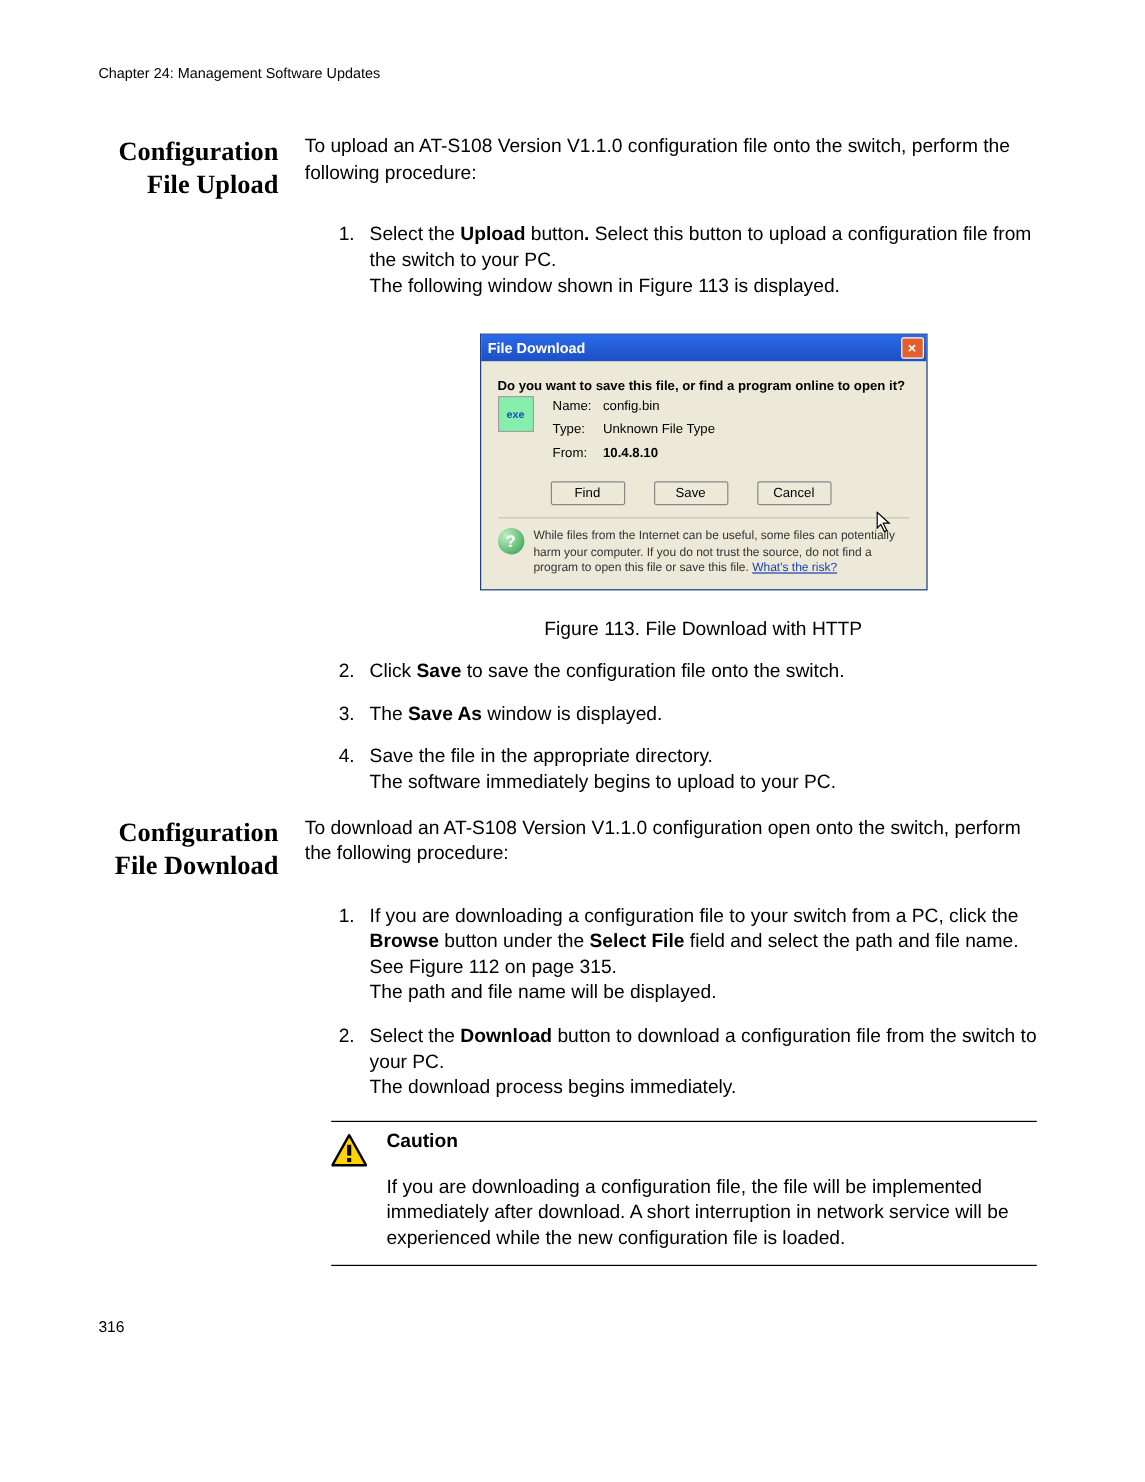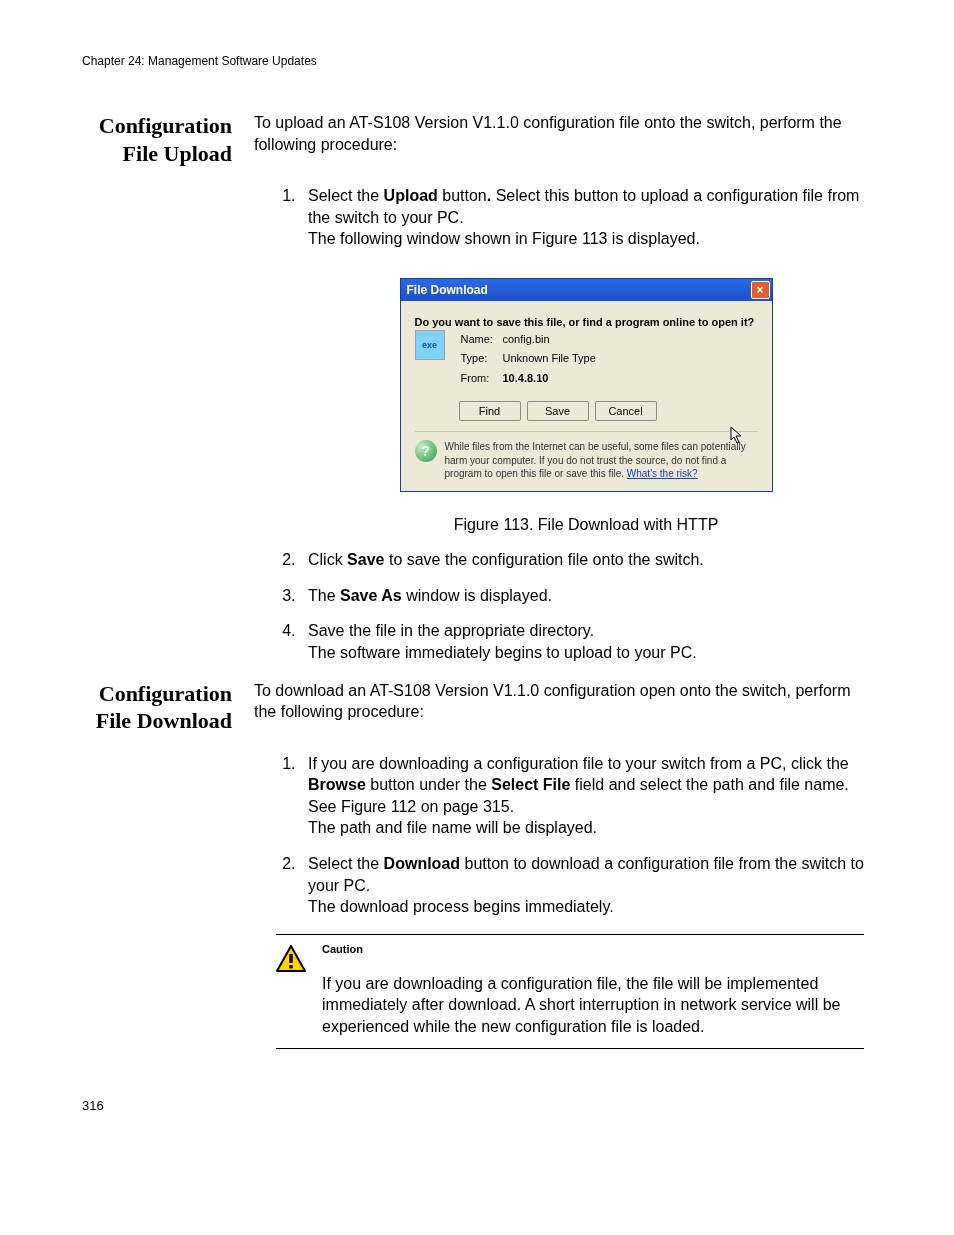--- a/index.html
+++ b/index.html
@@ -89,29 +89,29 @@
     border:1px solid #fff;
     border-radius:2px;
     display:flex;align-items:center;justify-content:center;
     color:#fff;font-weight:bold;font-size:12px;line-height:1;
     font-family: Arial, sans-serif;
   }
   .dlg-body { padding: 14px 14px 10px 14px; }
   .dlg-question { font-weight: bold; font-size:11px; }
   .dlg-info { display:flex; }
   .dlg-icon {
-    width:28px;height:28px;border:1px solid #a0a0a0;background:#7dd3fc;
+    width:28px;height:28px;border:1px solid #a0a0a0;background:#86efac;
     display:flex;align-items:center;justify-content:center;flex:0 0 28px;
     margin-right:14px;font-size:9px;color:#1453b5;font-weight:bold;
   }
   .dlg-fields { font-size:11px; }
   .dlg-fields table td { padding: 0 4px 3px 0; vertical-align: top; }
   .dlg-fields .lbl { color:#000; text-align:left; min-width:36px;}
   .dlg-buttons {
-    display:flex; justify-content:space-between; gap:6px;
+    display:flex; justify-content:space-between; gap:24px;
     padding: 10px 0 4px 0;
   }
   .xp-btn {
     min-width:62px; height:20px;
     background:#ece9d8;
     border:1px solid #888;
     border-radius:2px;
     font-family:Tahoma, Arial, sans-serif;
     font-size:11px;
     padding: 0 8px;
@@ -137,21 +137,21 @@
     margin-top: 10px;
   }
   .caution-inner {
     border-top: 1.5px solid #000;
     border-bottom: 1.5px solid #000;
     padding: 8px 0 10px 0;
     display:flex;
     align-items:flex-start;
   }
   .caution-icon { flex:0 0 34px; margin-right:12px; margin-top:2px;}
-  .caution-title { font-weight:bold; margin-bottom:18px; font-size:11px; }
+  .caution-title { font-weight:bold; margin-bottom:18px; font-size:16px; }
   .caution-text { font-size:16px; line-height:1.35;margin-top:12px; }
 
   .page-number {
     position:absolute;
     bottom:52px;
     left:82px;
     font-size:13px;
   }
 </style>
 </head>

